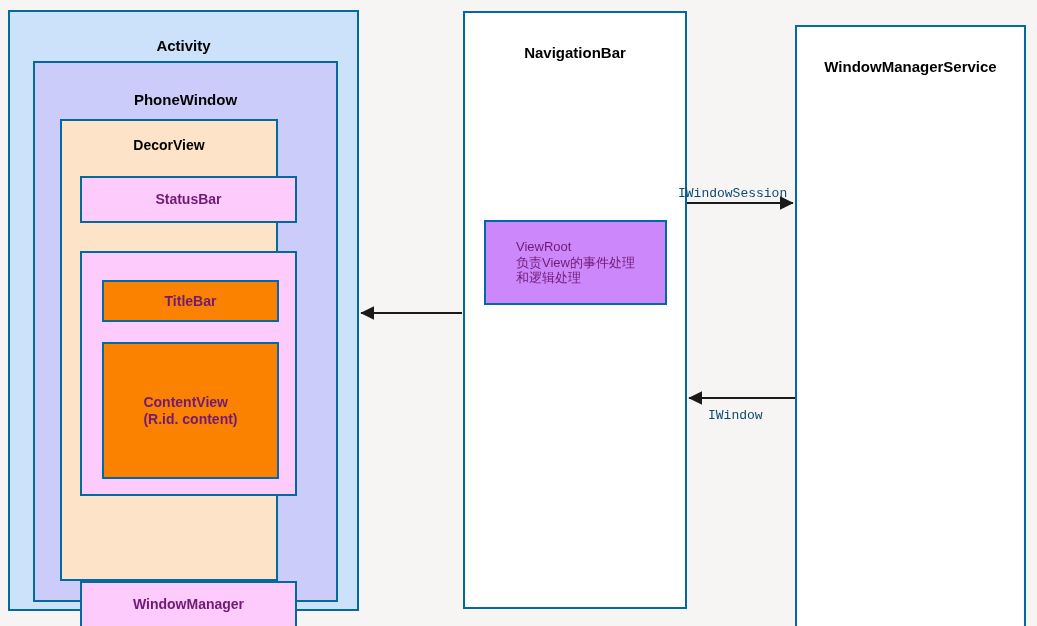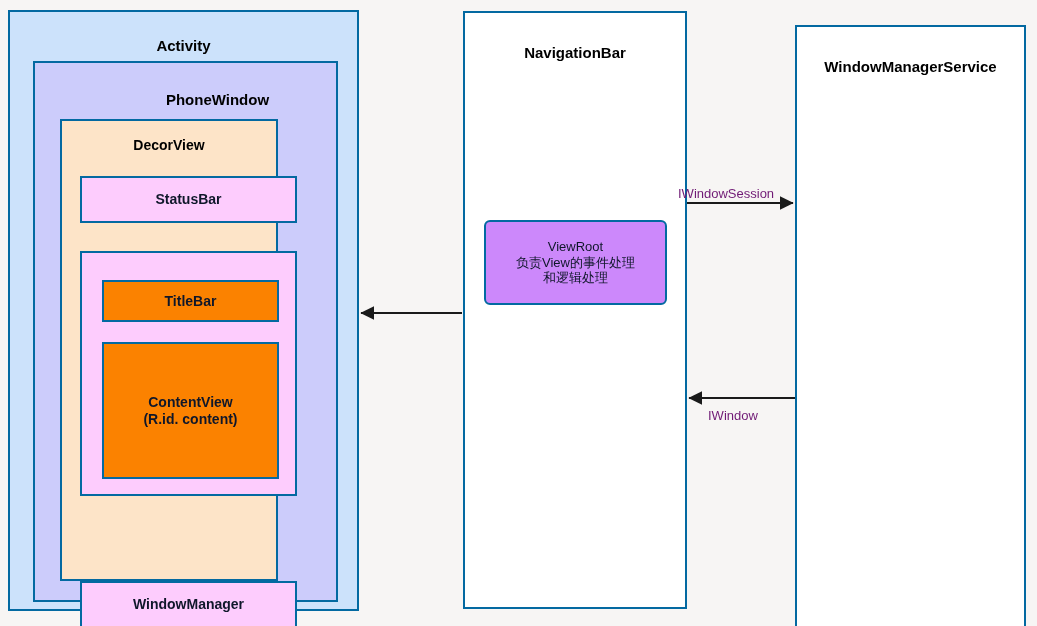--- a/index.html
+++ b/index.html
@@ -36,39 +36,38 @@
     line-height: 1.15;
     pointer-events: none;
   }
   .centered-label {
     position: absolute;
     left: 0; top: 0;
     width: 100%; height: 100%;
     display: flex;
     align-items: center;
     justify-content: center;
-    text-align: center;
     font-weight: bold;
-    color: #0f172a;
+    color: #701a75;
     line-height: 1.2;
   }
   .centered-label.normal { font-weight: normal; }
 
   
   #activity-box {
     left: 8px; top: 10px; width: 351px; height: 601px;
     background: #cce2fb;
   }
   #activity-title { top: 25px; font-size: 15px; }
 
   #phonewindow-box {
     left: 23px; top: 49px; width: 305px; height: 541px;
     background: #ccccfb;
   }
-  #phonewindow-title { top: 28px; font-size: 15px; padding-left: 32px; }
+  #phonewindow-title { top: 28px; font-size: 15px; }
 
   #decorview-box {
     left: 25px; top: 56px; width: 218px; height: 462px;
     background: #fde4c8;
   }
   #decorview-title { top: 16px; font-size: 14px; }
 
   #statusbar-box {
     left: 18px; top: 55px; width: 217px; height: 47px;
     background: #fdccfd;
@@ -101,21 +100,20 @@
   
   #windowmanager-box {
     left: 463px; top: 11px; width: 224px; height: 598px;
     background: #ffffff;
   }
   #windowmanager-title { top: 31px; font-size: 15px; }
 
   #viewroot-box {
     left: 19px; top: 207px; width: 183px; height: 85px;
     background: #cc88fb;
-    border-radius: 6px;
   }
   #viewroot-box .centered-label { font-size: 13px; }
 
   
   #wmservice-box {
     left: 795px; top: 9px; width: 231px; height: 604px;
     background: #ffffff;
     margin-top: 16px;
   }
   #wmservice-title { top: 31px; font-size: 15px; }
@@ -123,23 +121,23 @@
   
   #arrows {
     position: absolute;
     left: 0; top: 0;
     width: 1037px; height: 626px;
     pointer-events: none;
   }
   .edge-label {
     position: absolute;
     font-size: 13px;
-    color: #701a75;
+    color: #0c4a6e;
     white-space: nowrap;
-    font-family: Liberation Sans, sans-serif;
+    font-family: Liberation Mono, monospace;
   }
   #label-iwindowsession { left: 678px; top: 186px; }
   #label-iwindow { left: 708px; top: 370px; margin-top: 38px; }
 </style>
 </head>
 <body>
 
 <div id="canvas">
 
   <div class="box" id="activity-box">

